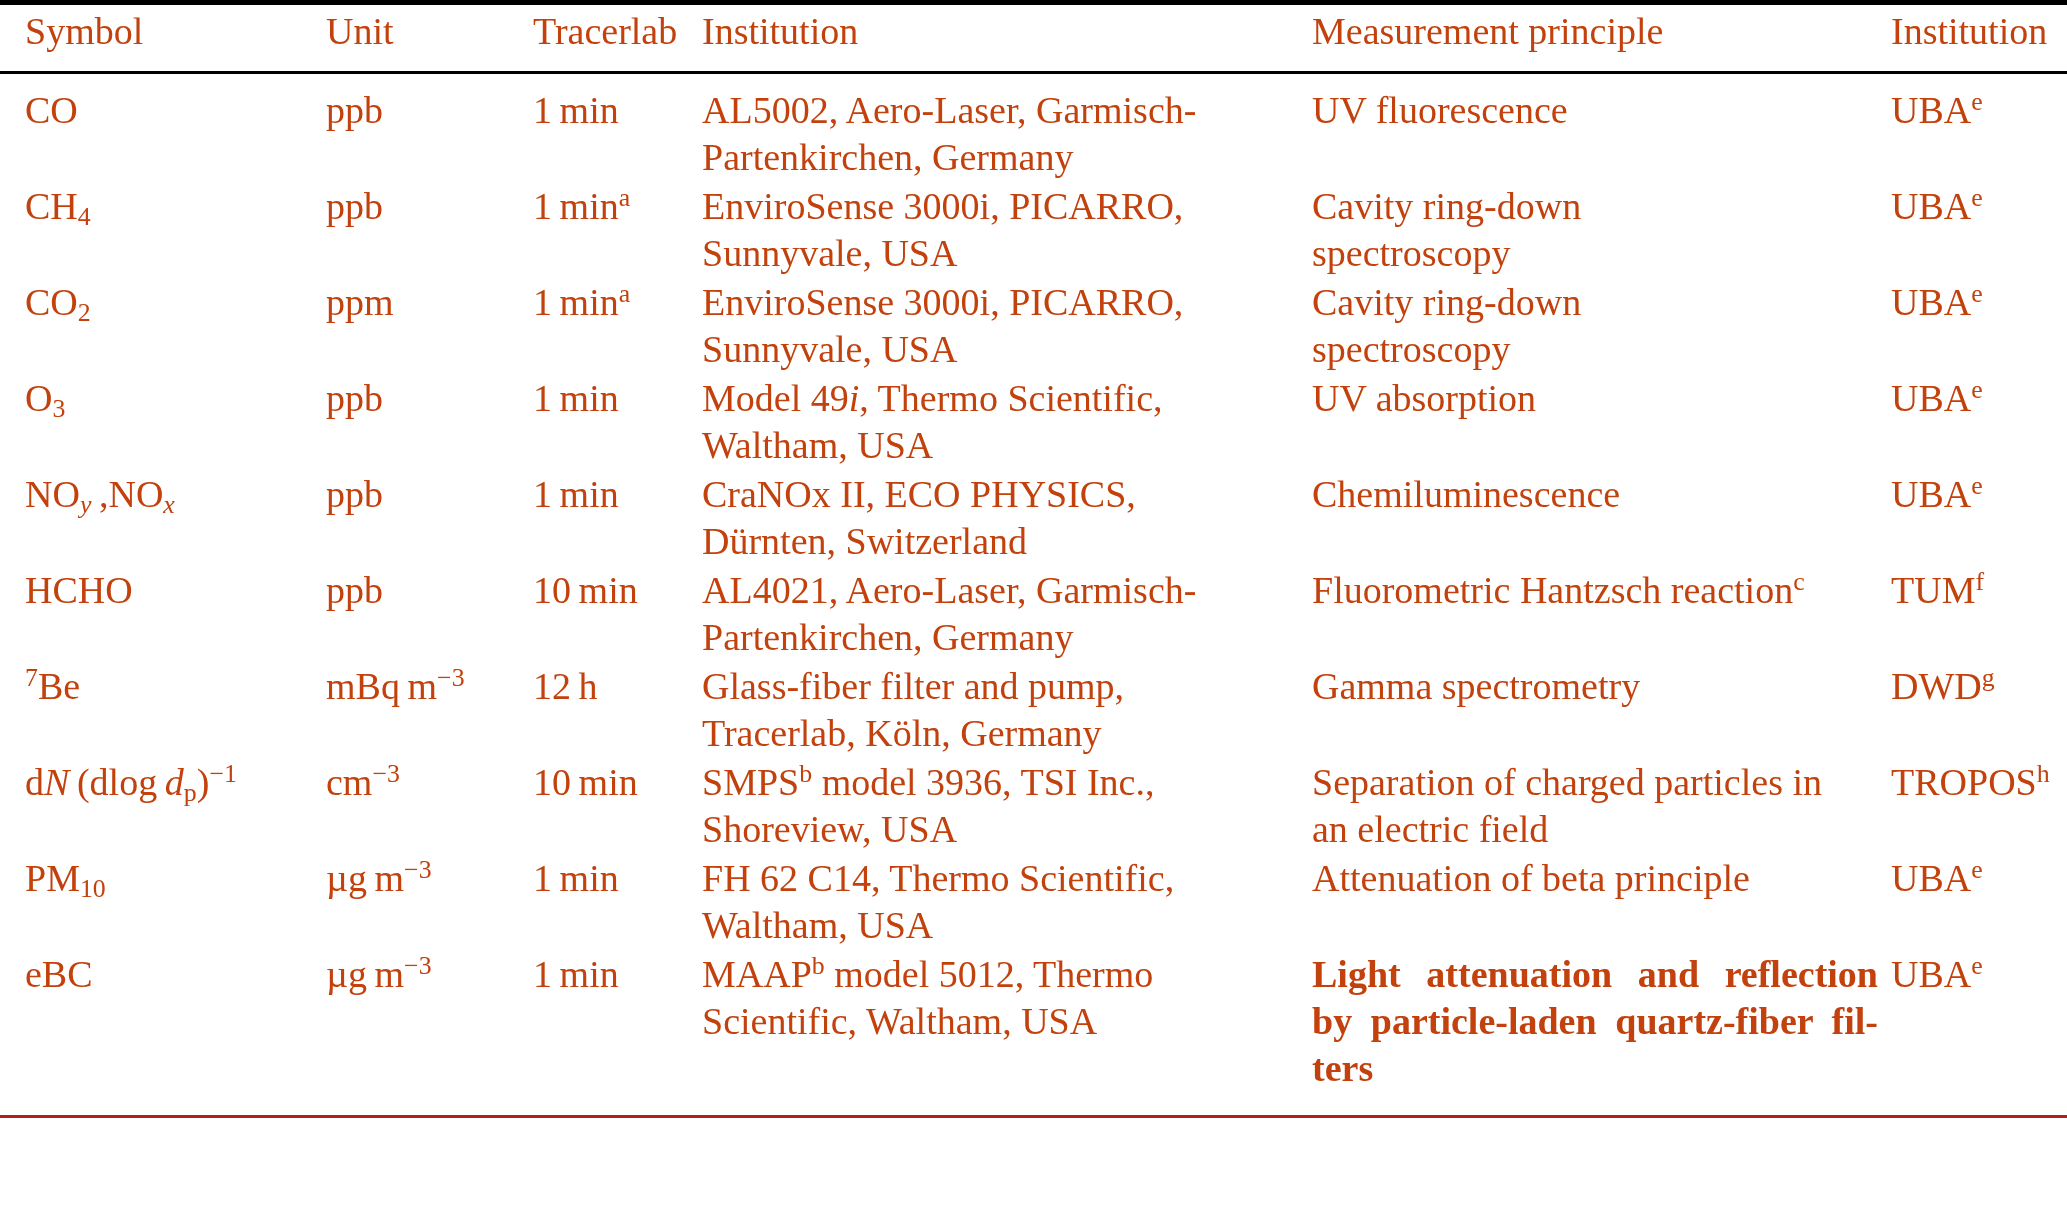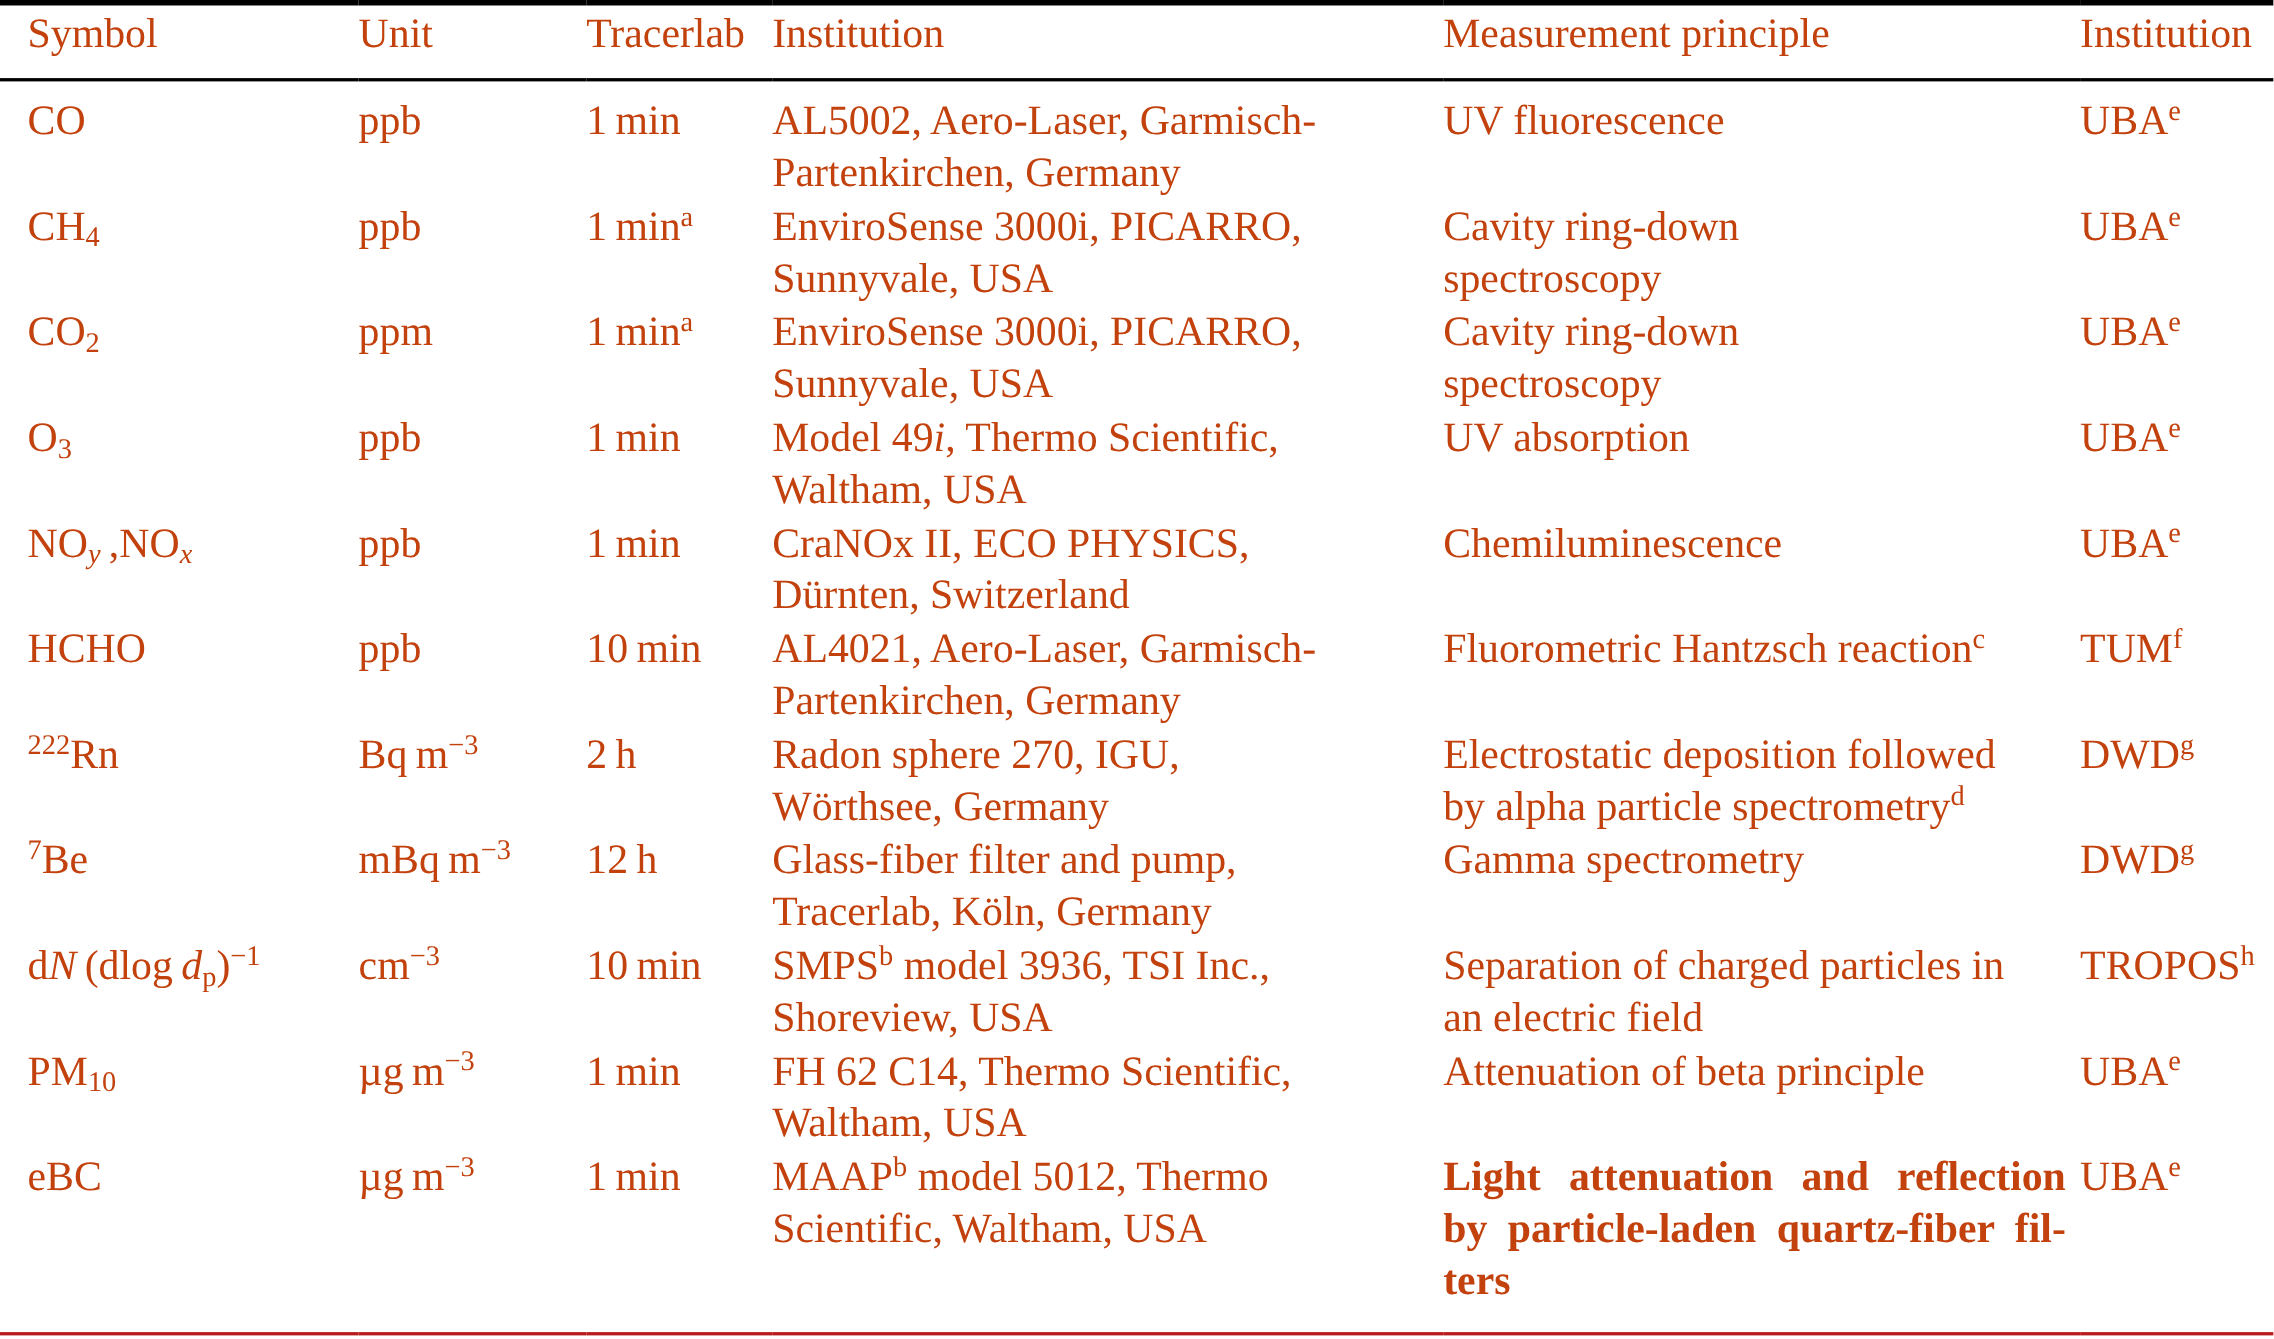--- a/index.html
+++ b/index.html
@@ -99,28 +99,20 @@
         </tr>
         <tr>
           <td>HCHO</td>
           <td>ppb</td>
           <td>10 min</td>
           <td>AL4021, Aero-Laser, Garmisch-<br>Partenkirchen, Germany</td>
           <td>Fluorometric Hantzsch reaction<sup>c</sup></td>
           <td>TUM<sup>f</sup></td>
         </tr>
         <tr>
-          <td><sup>222</sup>Rn</td>
-          <td>Bq m<sup>−3</sup></td>
-          <td>2 h</td>
-          <td>Radon sphere 270, IGU,<br>Wörthsee, Germany</td>
-          <td>Electrostatic deposition followed<br>by alpha particle spectrometry<sup>d</sup></td>
-          <td>DWD<sup>g</sup></td>
-        </tr>
-        <tr>
           <td><sup>7</sup>Be</td>
           <td>mBq m<sup>−3</sup></td>
           <td>12 h</td>
           <td>Glass-fiber filter and pump,<br>Tracerlab, Köln, Germany</td>
           <td>Gamma spectrometry</td>
           <td>DWD<sup>g</sup></td>
         </tr>
         <tr>
           <td>d<i>N</i> (dlog <i>d</i><sub>p</sub>)<sup>−1</sup></td>
           <td>cm<sup>−3</sup></td>

